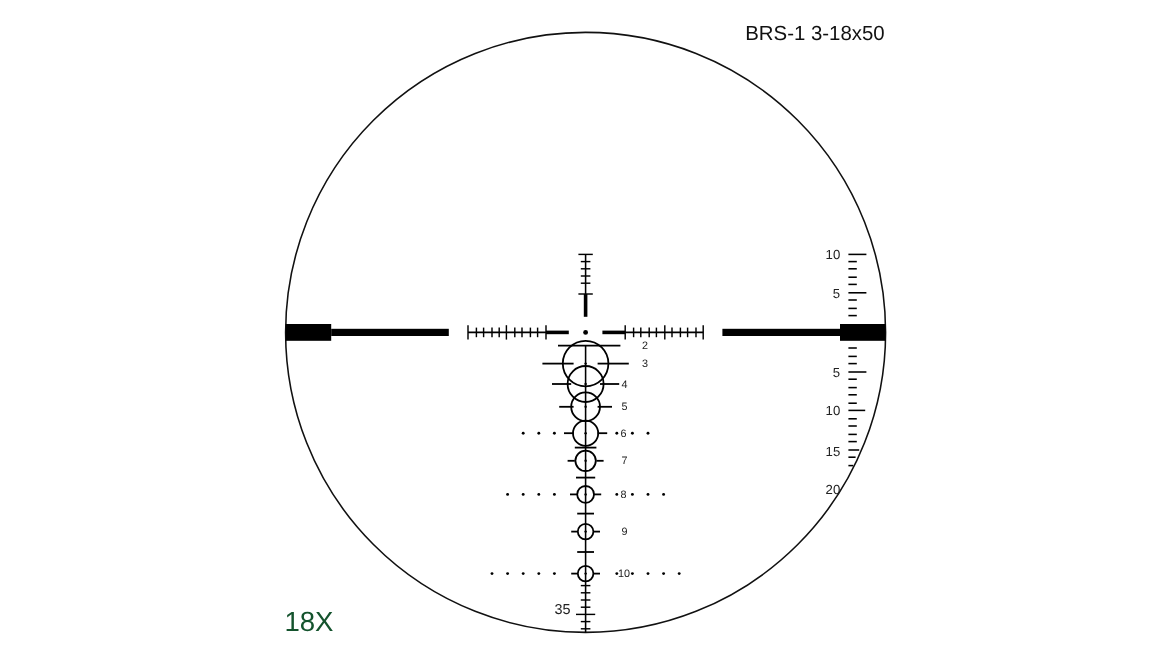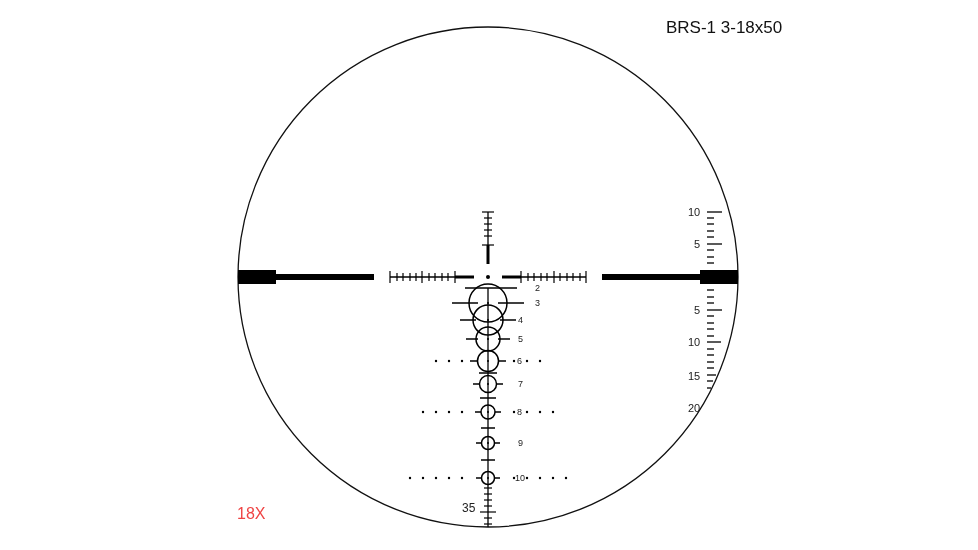--- a/index.html
+++ b/index.html
@@ -1,19 +1,19 @@
 <!DOCTYPE html>
 <html><head>
 <meta charset="utf-8">
 <style>
   html, body { margin:0; padding:0; background:#ffffff; }
   body { width:978px; height:550px; position:relative; overflow:hidden; font-family:"Liberation Sans", sans-serif; }
   #scope { position:absolute; left:0; top:0; }
-  .title { position:absolute; left:621px; top:18px; font-size:17px; color:#111;margin-left:45px; }
-  .mag { position:absolute; left:237px; top:505px; font-size:16px; color:#ef4444; }
+  .title { position:absolute; left:621px; top:18px; font-size:17px; color:#111; }
+  .mag { position:absolute; left:237px; top:505px; font-size:23px; color:#14532d; }
   svg text { font-family:"Liberation Sans", sans-serif; fill:#222; }
 </style>
 </head>
 <body>
 
 <div class="title">BRS-1 3-18x50</div>
 <div class="mag">18X</div>
 
 <svg id="scope" width="978" height="550" viewBox="0 0 978 550">
 

